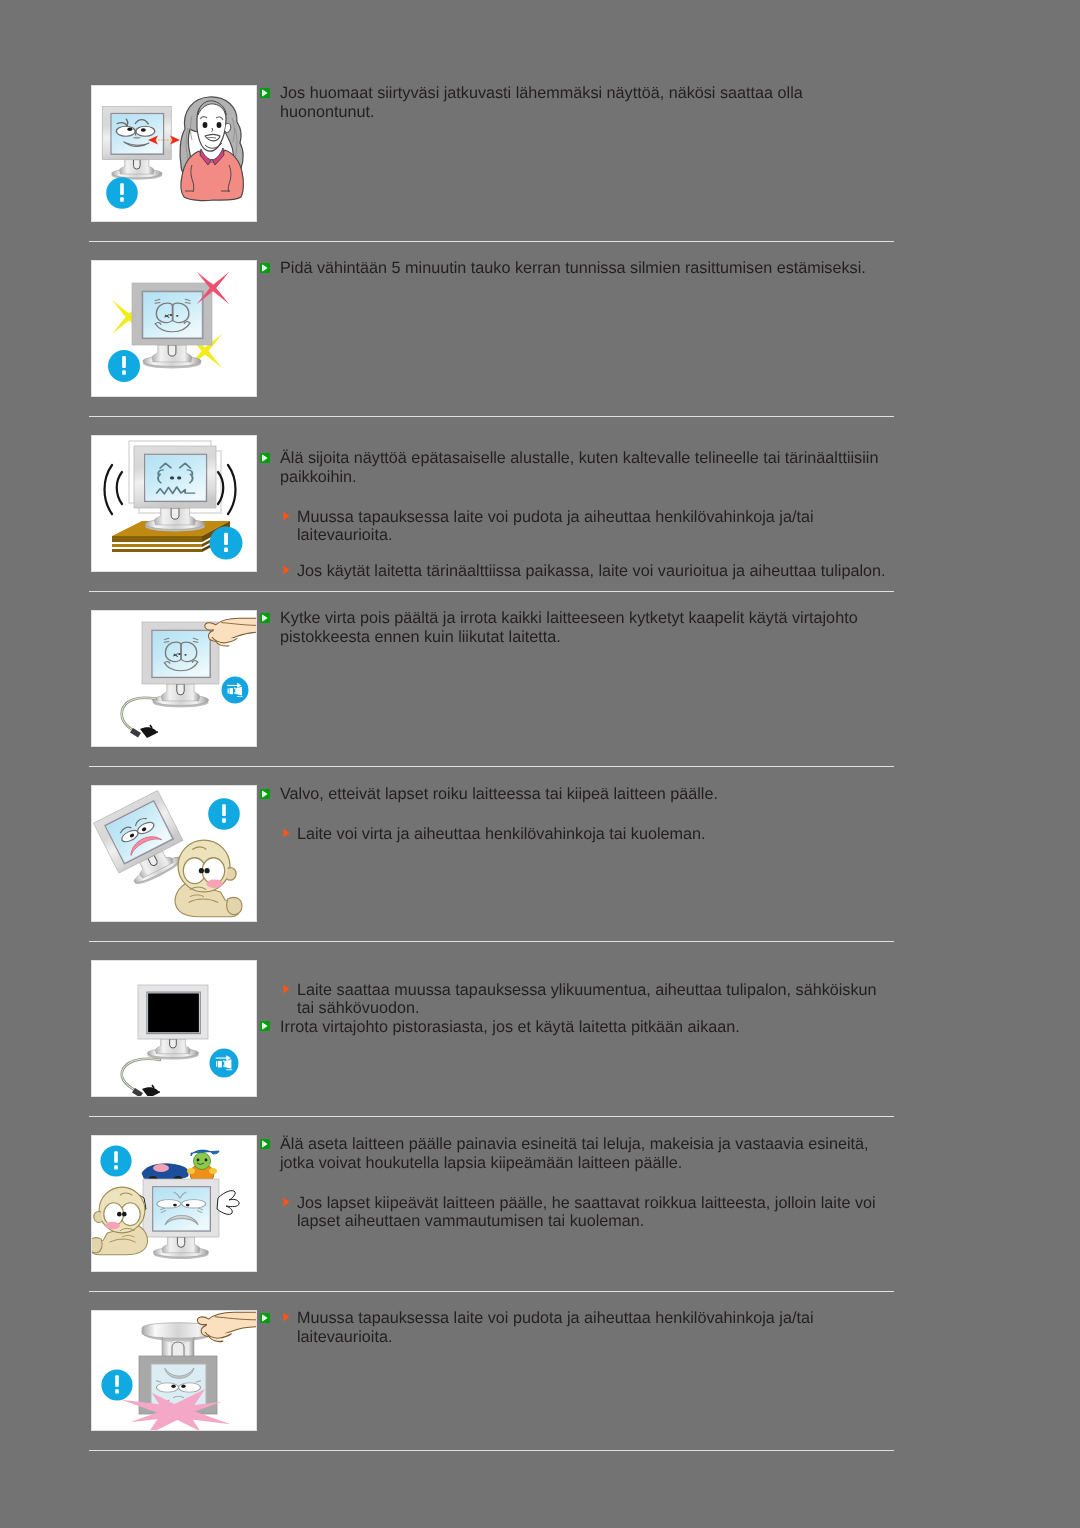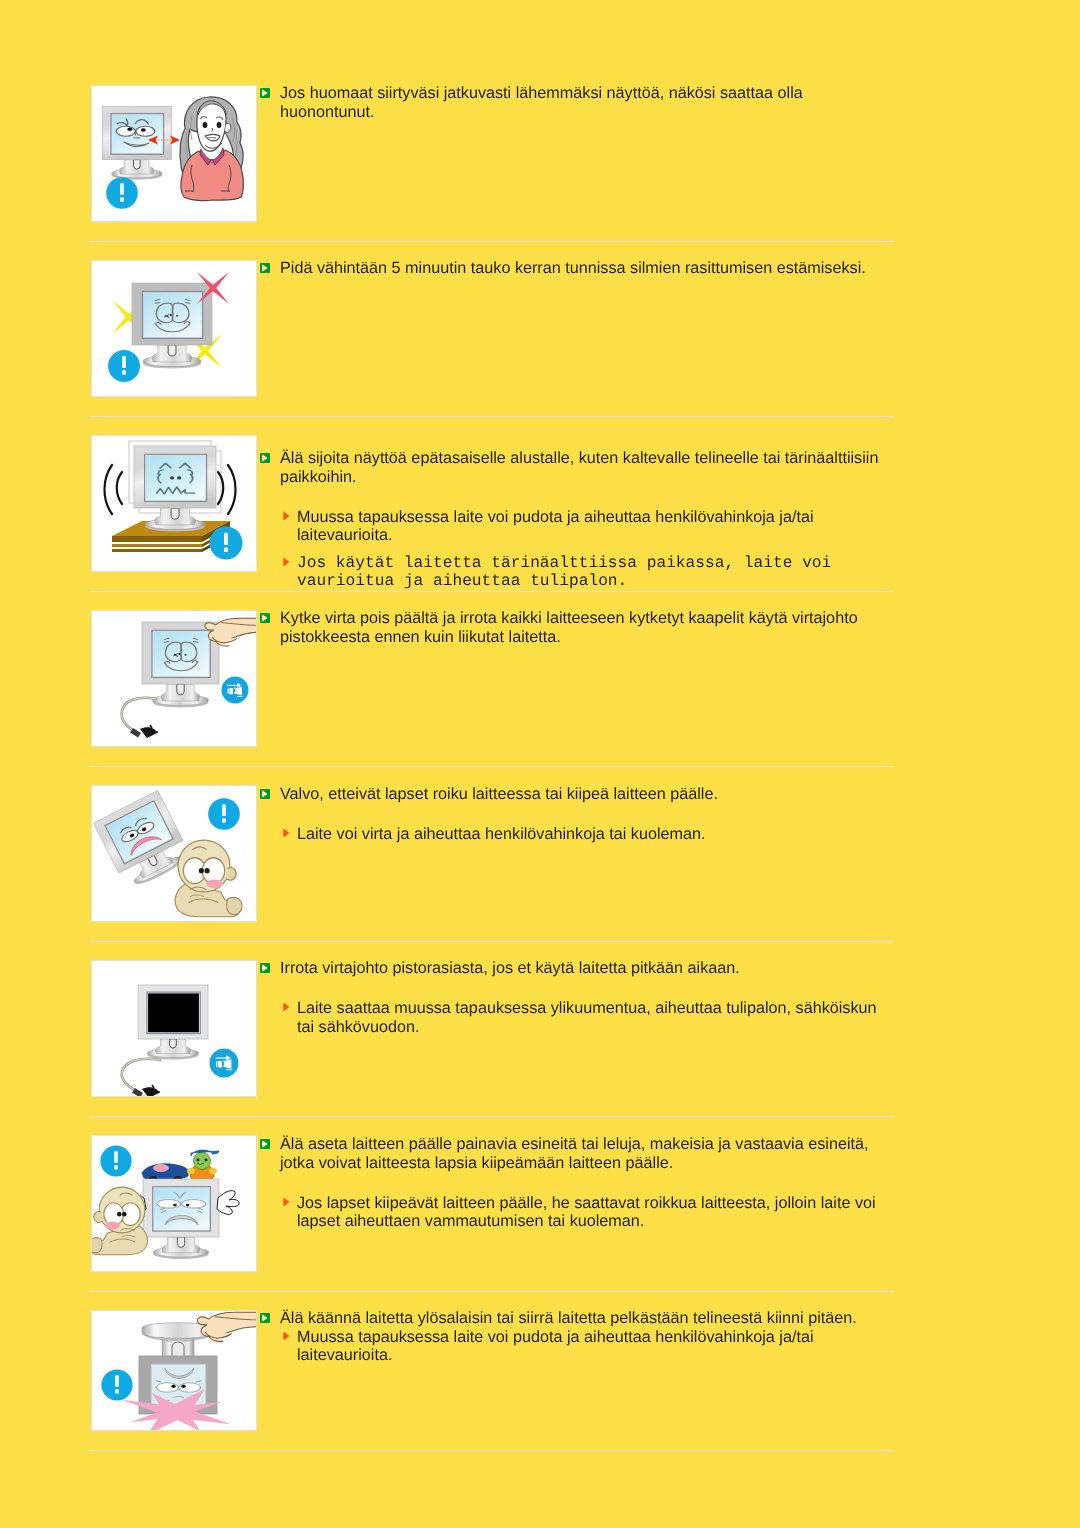--- a/index.html
+++ b/index.html
@@ -1,29 +1,29 @@
 <!DOCTYPE html>
 <html><head>
 <meta charset="utf-8">
 <title>Safety Instructions</title>
 <style>
   html,body{margin:0;padding:0;}
   body{width:1080px;height:1528px;background:#ffffff;
        font-family:"Liberation Sans",sans-serif;color:#231f20;
        -webkit-font-smoothing:antialiased;text-rendering:geometricPrecision;}
-  .page{position:relative;width:1080px;height:1528px;overflow:hidden;background:#fde047;}
+  .page{position:relative;width:1080px;height:1528px;overflow:hidden;background:#737373;}
   .sep{position:absolute;left:89px;width:805px;height:1px;background:#e0e0e0;}
   .thumb{position:absolute;left:91px;border:1px solid #e0e0e0;background:#fff;overflow:hidden;box-sizing:content-box;}
   .thumb svg{display:block;}
   .copy{position:absolute;left:260px;width:630px;}
   .para{position:relative;font-size:16.2px;line-height:18.6px;margin:0;}
   .p1{padding-left:20px;width:610px;}
   .p2{padding-left:37px;width:593px;margin-top:21.5px;}
   .nogap > .p2{margin-top:0;}
-  .p2 + .p2{margin-top:9px;font-family:Liberation Mono, monospace;}
+  .p2 + .p2{margin-top:17px;}
   .bullet-green{position:absolute;left:0;top:3.6px;width:10px;height:10px;display:block;}
   .bullet-orange{position:absolute;left:23px;top:3.4px;width:7px;height:10px;display:block;}
 </style>
 </head>
 <body>
 
 <div class="page">
 <div class="thumb" style="top:85px;width:164px;height:135px">
       <svg viewBox="0 0 164 135" width="164" height="135" preserveAspectRatio="xMidYMid slice">
         <defs>
@@ -576,28 +576,28 @@
             <path d="M-8.2 0.2 L-3.0 0.2 L-3.0 9.2 L-8.2 9.2 Z"></path>
             <path d="M-1.2 1.4 L-1.2 -0.6 L0.7 -0.6 L0.7 1.4 Z"></path>
             <path d="M-1.2 8.0 L-1.2 6.0 L0.7 6.0 L0.7 8.0 Z"></path>
             <path d="M0.4 0.6 L10.2 -2.0 L10.2 11.0 L0.4 8.4 Z"></path>
             <path d="M3.0 11.8 L11.4 11.8 L11.4 13.0 L3.0 13.0 Z"></path>
           </g>
         </g>
       </svg>
     </div>
 <div class="copy" style="top:959.0px">
+      <p class="para p2"><svg class="bullet-orange" viewBox="0 0 7 10">
+          <path d="M0.4 0.4 L6.4 5 L0.4 9.6 Z" fill="#fc5413"></path>
+        </svg><span>Laite saattaa muussa tapauksessa ylikuumentua, aiheuttaa tulipalon, sähköiskun tai sähkövuodon.</span></p>
       <p class="para p1"><svg class="bullet-green" viewBox="0 0 10 10">
           <rect x="0" y="0" width="10" height="10" rx="0.9" fill="#009e0f"></rect>
           <path d="M2.1 1.7 L3.2 1.7 L3.2 8.3 L2.1 8.3 Z" fill="#ffffff"></path>
           <path d="M3.2 1.9 L7.6 5 L3.2 8.1 Z" fill="#ffffff"></path>
         </svg><span>Irrota virtajohto pistorasiasta, jos et käytä laitetta pitkään aikaan.</span></p>
-      <p class="para p2"><svg class="bullet-orange" viewBox="0 0 7 10">
-          <path d="M0.4 0.4 L6.4 5 L0.4 9.6 Z" fill="#fc5413"></path>
-        </svg><span>Laite saattaa muussa tapauksessa ylikuumentua, aiheuttaa tulipalon, sähköiskun tai sähkövuodon.</span></p>
     </div>
 <div class="sep" style="top:1116px"></div>
 <div class="thumb" style="top:1135px;width:164px;height:135px">
       <svg viewBox="0 0 164 135" width="164" height="135" preserveAspectRatio="xMidYMid slice">
         <defs>
 <linearGradient id="gBez" x1="0" y1="0" x2="0.2" y2="1">
             <stop offset="0" stop-color="#dedede"></stop>
             <stop offset="0.35" stop-color="#d7d7d7"></stop>
             <stop offset="0.58" stop-color="#f0f0f0"></stop>
             <stop offset="0.85" stop-color="#dcdcdc"></stop>
@@ -695,21 +695,21 @@
           <rect x="22.21" y="15.33" width="3.59" height="11.54" rx="0.86" fill="#fff"></rect>
           <rect x="22.21" y="29.21" width="3.59" height="4.37" rx="0.86" fill="#fff"></rect>
         </g>
       </svg>
     </div>
 <div class="copy" style="top:1135.0px">
       <p class="para p1"><svg class="bullet-green" viewBox="0 0 10 10">
           <rect x="0" y="0" width="10" height="10" rx="0.9" fill="#009e0f"></rect>
           <path d="M2.1 1.7 L3.2 1.7 L3.2 8.3 L2.1 8.3 Z" fill="#ffffff"></path>
           <path d="M3.2 1.9 L7.6 5 L3.2 8.1 Z" fill="#ffffff"></path>
-        </svg><span>Älä aseta laitteen päälle painavia esineitä tai leluja, makeisia ja vastaavia esineitä, jotka voivat laitteesta lapsia kiipeämään laitteen päälle.</span></p>
+        </svg><span>Älä aseta laitteen päälle painavia esineitä tai leluja, makeisia ja vastaavia esineitä, jotka voivat houkutella lapsia kiipeämään laitteen päälle.</span></p>
       <p class="para p2"><svg class="bullet-orange" viewBox="0 0 7 10">
           <path d="M0.4 0.4 L6.4 5 L0.4 9.6 Z" fill="#fc5413"></path>
         </svg><span>Jos lapset kiipeävät laitteen päälle, he saattavat roikkua laitteesta, jolloin laite voi lapset aiheuttaen vammautumisen tai kuoleman.</span></p>
     </div>
 <div class="sep" style="top:1291px"></div>
 <div class="thumb" style="top:1310px;width:164px;height:119px">
       <svg viewBox="0 0 164 120" width="164" height="120" preserveAspectRatio="xMidYMid slice">
         <defs>
 <linearGradient id="gBez" x1="0" y1="0" x2="0.2" y2="1">
             <stop offset="0" stop-color="#dedede"></stop>
@@ -784,19 +784,19 @@
           <rect x="23.21" y="64.33" width="3.59" height="11.54" rx="0.86" fill="#fff"></rect>
           <rect x="23.21" y="78.21" width="3.59" height="4.37" rx="0.86" fill="#fff"></rect>
         </g>
       </svg>
     </div>
 <div class="copy nogap" style="top:1309.0px">
       <p class="para p1"><svg class="bullet-green" viewBox="0 0 10 10">
           <rect x="0" y="0" width="10" height="10" rx="0.9" fill="#009e0f"></rect>
           <path d="M2.1 1.7 L3.2 1.7 L3.2 8.3 L2.1 8.3 Z" fill="#ffffff"></path>
           <path d="M3.2 1.9 L7.6 5 L3.2 8.1 Z" fill="#ffffff"></path>
-        </svg><span>Älä käännä laitetta ylösalaisin tai siirrä laitetta pelkästään telineestä kiinni pitäen.</span></p>
+        </svg></p>
       <p class="para p2"><svg class="bullet-orange" viewBox="0 0 7 10">
           <path d="M0.4 0.4 L6.4 5 L0.4 9.6 Z" fill="#fc5413"></path>
         </svg><span>Muussa tapauksessa laite voi pudota ja aiheuttaa henkilövahinkoja ja/tai laitevaurioita.</span></p>
     </div>
 <div class="sep" style="top:1450px"></div>
 </div>
 
 </body></html>

